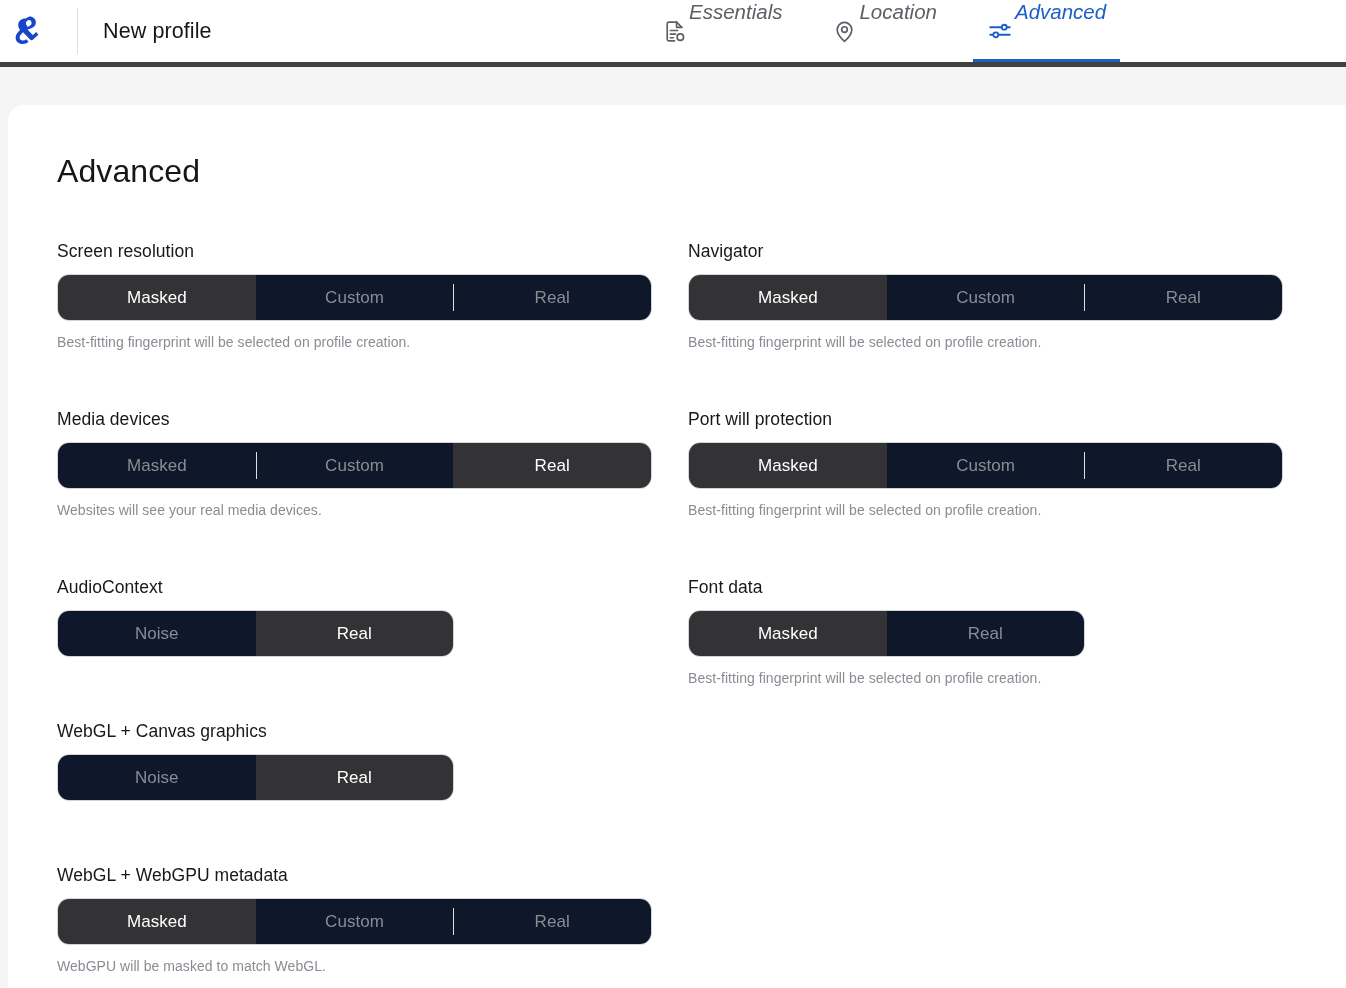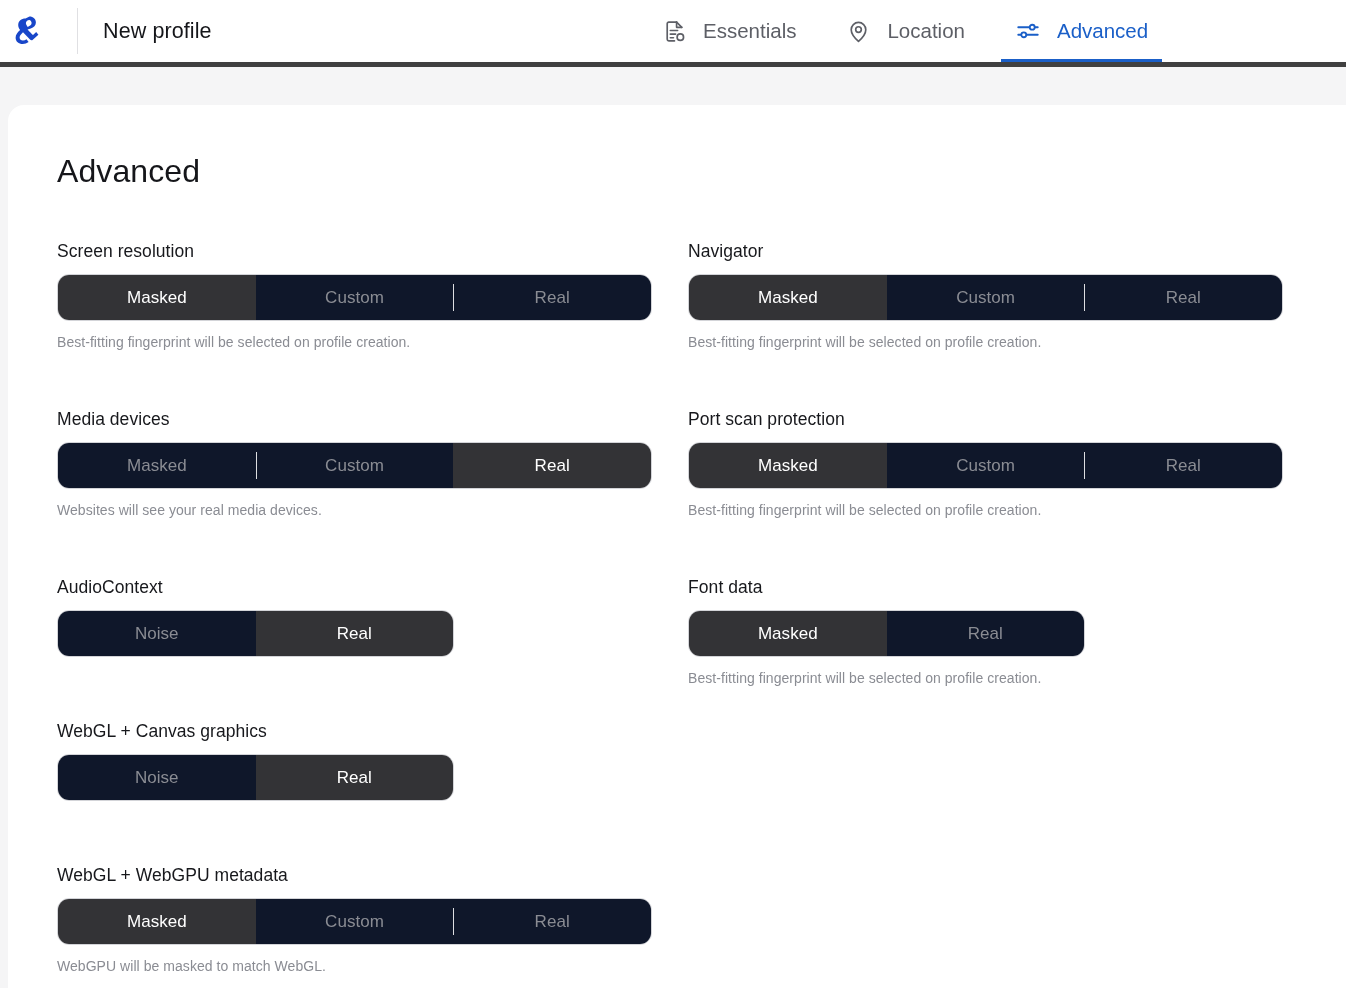--- a/index.html
+++ b/index.html
@@ -51,28 +51,28 @@
   .tabs {
     position: absolute;
     left: 648px;
     top: 0;
     height: 100%;
     display: flex;
     align-items: stretch;
   }
   .tab {
     display: flex;
-    align-items: center;
-    gap: 16px;
+    gap: 2px;
     padding: 0 14px;
     position: relative;
     cursor: pointer;
     color: #5d5f66;
     font-size: 20.5px;
     white-space: nowrap;
+    font-style: italic;
   }
   .tab + .tab { margin-left: 22px; }
   .tab .tab-ico { display: flex; align-items: center; justify-content: center; }
   .tab.active { color: #1a5fc8; }
   .tab.active::after {
     content: "";
     position: absolute;
     left: 0; right: 0; bottom: 0;
     height: 3px;
     background: #1a5fc8;
@@ -313,21 +313,21 @@
               <div class="seg-opt sel">Masked</div>
               <div class="seg-opt">Custom</div>
               <div class="seg-opt divider">Real</div>
             </div>
             <div class="field-desc">Best-fitting fingerprint will be selected on profile creation.</div>
           </div>
 
           <div class="spacer-md"></div>
 
           <div class="field">
-            <div class="field-label">Port scan protection</div>
+            <div class="field-label">Port will protection</div>
             <div class="seg w3">
               <div class="seg-opt sel">Masked</div>
               <div class="seg-opt">Custom</div>
               <div class="seg-opt divider">Real</div>
             </div>
             <div class="field-desc">Best-fitting fingerprint will be selected on profile creation.</div>
           </div>
 
           <div class="spacer-md"></div>
 

